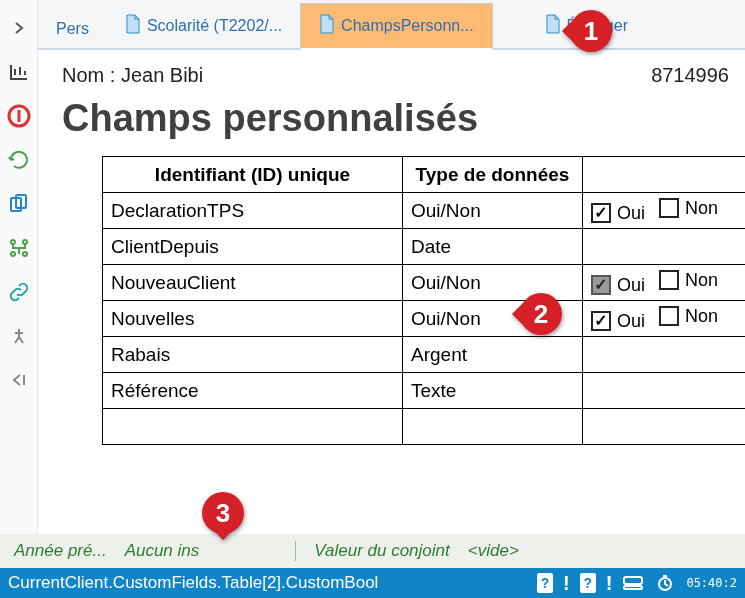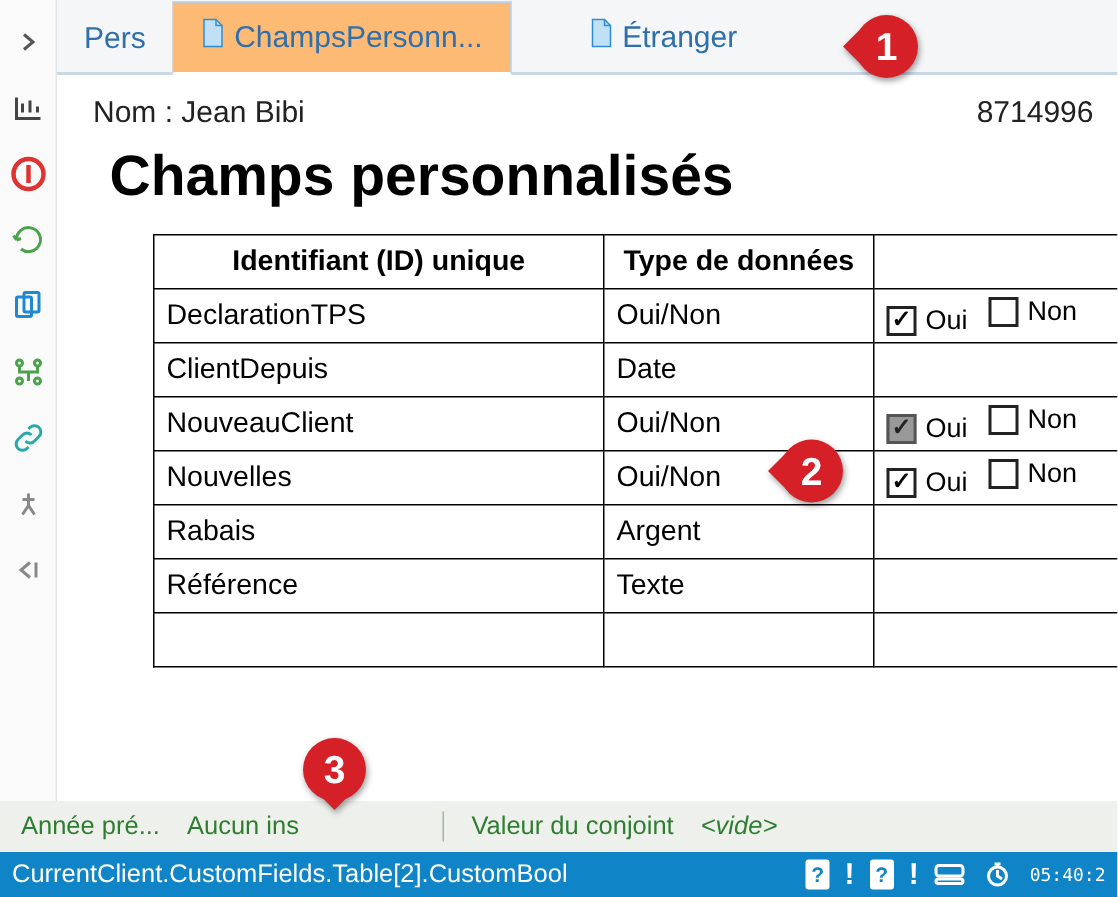--- a/index.html
+++ b/index.html
@@ -45,21 +45,21 @@
     align-items: flex-end;
     border-bottom: 2px solid #c9d8e6;
     background: #f4f6f8;
   }
   .tab {
     display: flex;
     align-items: center;
     gap: 6px;
     padding: 10px 18px;
     color: #2f6fab;
-    font-size: 20px;
+    font-size: 16px;
     cursor: pointer;
     position: relative;
   }
   .tab.active {
     background: #fdba74;
     border: 1px solid #bfcedb;
     border-bottom: 2px solid #fff;
     margin-bottom: -2px;
     color: #2f6fab;
   }
@@ -75,24 +75,23 @@
   .top-row {
     display: flex;
     justify-content: space-between;
     font-size: 20px;
     color: #222;
     padding-bottom: 4px;
   }
   h1.page-title {
     font-size: 38px;
     font-weight: 700;
-    color: #000000;
+    color: #404040;
     margin-top: 6px;
     margin-bottom: 16px;
-    margin-left: 11px;
   }
 
   table.custom-fields {
     border-collapse: collapse;
     width: 100%;
     font-size: 19px;
     margin-left: 40px;
   }
   table.custom-fields th, table.custom-fields td {
     border: 1px solid #000;
@@ -171,21 +170,21 @@
     left: 0; right: 0; bottom: 30px;
     height: 34px;
     background: #eef1eb;
     display: flex;
     align-items: center;
     gap: 18px;
     padding: 0 14px;
     font-size: 17px;
     color: #2f7d32;
   }
-  .footer1 .f1item { cursor: pointer; }
+  .footer1 .f1item { cursor: pointer; font-style: italic; }
   .footer1 .divider { width:1px; height:20px; background:#9fb89f; }
   .footer1 .vide { color:#2f7d32; font-style: italic; }
 
   .footer2 {
     position: absolute;
     left: 0; right: 0; bottom: 0;
     height: 30px;
     background: #0f85c7;
     color: #fff;
     display: flex;
@@ -269,20 +268,29 @@
   <div class="rail-item">
     <svg width="18" height="14" fill="none" stroke="#888" stroke-width="2">
         <path d="M10 2L4 7l6 5M14 2v10"></path>
       </svg>
   </div>
 </div>
 
 <div class="tabstrip">
   <div class="tab">
     <span>Pers</span>
+  </div>
+  <div class="tab">
+    <span class="doc-icon">
+      <svg width="16" height="20">
+          <path d="M2 1h8l4 4v14H2z" fill="#bfe0f5" stroke="#2f8ed0"></path>
+          <path d="M10 1v4h4" fill="none" stroke="#2f8ed0"></path>
+        </svg>
+    </span>
+    <span>Scolarité (T2202/...</span>
   </div>
   <div class="tab active">
     <span class="doc-icon">
       <svg width="16" height="20">
           <path d="M2 1h8l4 4v14H2z" fill="#bfe0f5" stroke="#2f8ed0"></path>
           <path d="M10 1v4h4" fill="none" stroke="#2f8ed0"></path>
         </svg>
     </span>
     <span>ChampsPersonn...</span>
   </div>

